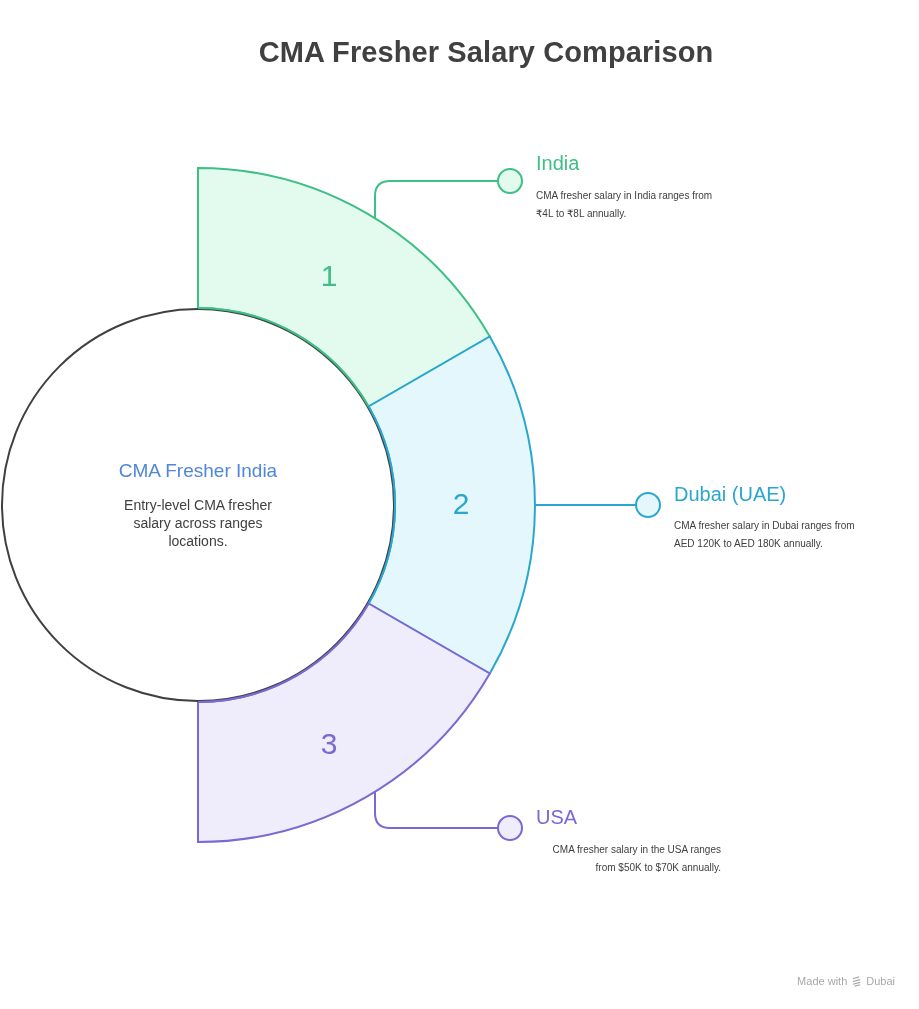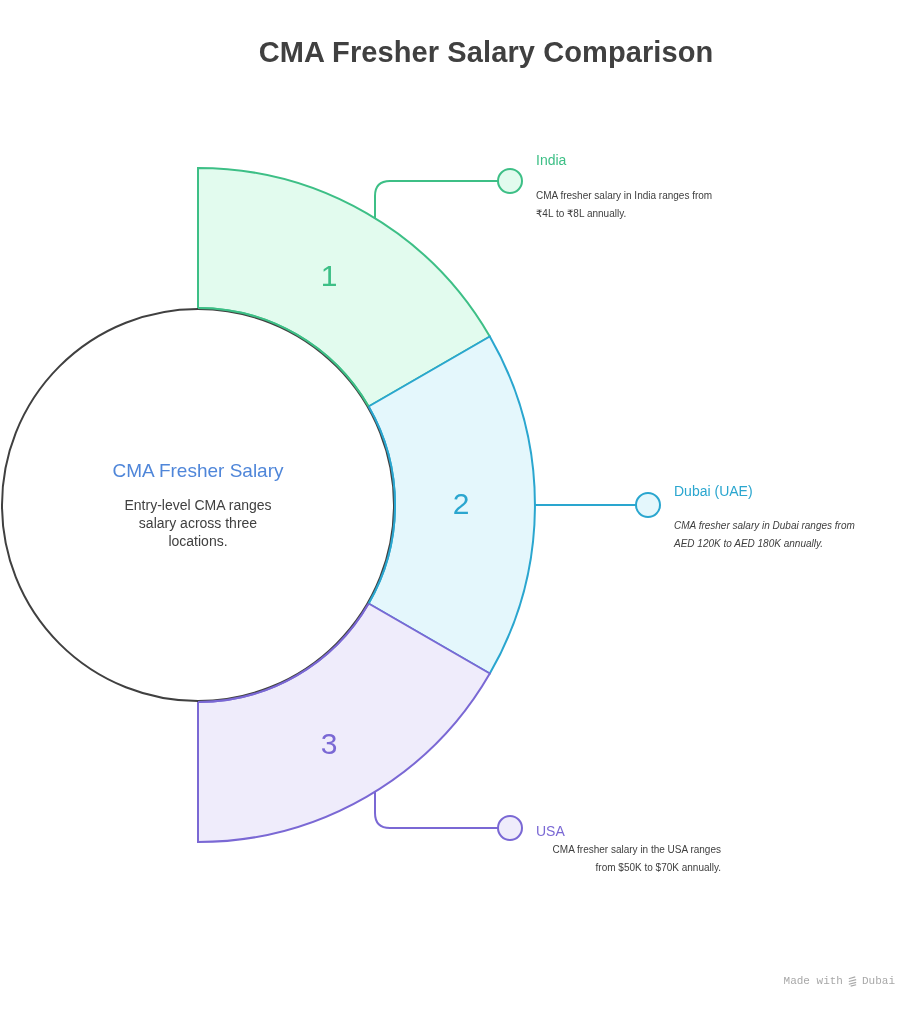--- a/index.html
+++ b/index.html
@@ -6,24 +6,24 @@
     body { width: 919px; height: 1009px; position: relative; overflow: hidden;
            font-family: "Liberation Sans", "DejaVu Sans", sans-serif; }
     .title { position: absolute; left: 0; top: 36px; width: 972px; text-align: center;
              font-size: 29px; font-weight: bold; color: #404040; letter-spacing: 0.1px; }
     svg.diagram { position: absolute; left: 0; top: 0; }
     .center-title { position: absolute; left: 88px; top: 460px; width: 220px; text-align: center;
                     font-size: 19px; color: #4f86d9; }
     .center-desc { position: absolute; left: 108px; top: 496px; width: 180px; text-align: center;
                    font-size: 14px; line-height: 18px; color: #404040; }
     .num { position: absolute; font-size: 30px; width: 40px; text-align: center; }
-    .label-title { position: absolute; font-size: 14px; }
+    .label-title { position: absolute; font-size: 20px; }
     .label-desc { position: absolute; font-size: 10px; line-height: 18px; color: #404040; width: 210px; }
     .credit { position: absolute; right: 24px; top: 975px; font-size: 11px; color: #a8a8a8;
-              display: flex; align-items: center; gap: 4px; font-family: Liberation Mono, monospace; }
+              display: flex; align-items: center; gap: 4px; }
     .credit svg { width: 11px; height: 11px; }
   </style>
 </head>
 <body>
 
 <div class="title">CMA Fresher Salary Comparison</div>
 
 <svg class="diagram" width="919" height="1009" viewBox="0 0 919 1009">
 
   <path d="M198,168 A337,337 0 0 1 489.8,336.5 L368.6,406.5 A197,197 0 0 0 198,308 Z" fill="#e2fbee" stroke="#3dbf86" stroke-width="2"></path>
@@ -45,30 +45,30 @@
   <circle cx="648" cy="505" r="12" fill="#e4f7fc" stroke="#2aa6cf" stroke-width="2"></circle>
 
   <path d="M375,791 L375,813 Q375,828 390,828 L498,828" fill="none" stroke="#7a68d4" stroke-width="2"></path>
   <circle cx="510" cy="828" r="12" fill="#efecfb" stroke="#7a68d4" stroke-width="2"></circle>
 </svg>
 
 <div class="num" style="left:309px; top:259px; color:#3dbf86;">1</div>
 <div class="num" style="left:441px; top:487px; color:#2aa6cf;">2</div>
 <div class="num" style="left:309px; top:727px; color:#7a68d4;">3</div>
 
-<div class="center-title">CMA Fresher Salary</div>
-<div class="center-desc">Entry-level CMA ranges salary across three locations.</div>
+<div class="center-title">CMA Fresher India</div>
+<div class="center-desc">Entry-level CMA fresher salary across ranges locations.</div>
 
 <div class="label-title" style="left:536px; top:152px; color:#3dbf86;">India</div>
 <div class="label-desc" style="left:536px; top:187px; width:190px;">CMA fresher salary in India ranges from ₹4L to ₹8L annually.</div>
 
 <div class="label-title" style="left:674px; top:483px; color:#2aa6cf;">Dubai (UAE)</div>
-<div class="label-desc" style="left:674px; top:517px; width:200px;font-style:italic;">CMA fresher salary in Dubai ranges from AED 120K to AED 180K annually.</div>
+<div class="label-desc" style="left:674px; top:517px; width:200px;">CMA fresher salary in Dubai ranges from AED 120K to AED 180K annually.</div>
 
-<div class="label-title" style="left:536px; top:806px; color:#7a68d4;margin-top:17px;">USA</div>
+<div class="label-title" style="left:536px; top:806px; color:#7a68d4;">USA</div>
 <div class="label-desc" style="left:536px; top:841px; width:185px;text-align:right;">CMA fresher salary in the USA ranges from $50K to $70K annually.</div>
 
 <div class="credit">
   <span>Made with</span>
   <svg viewBox="0 0 12 12">
     <path d="M2,3 L9,1 M2,6 L10,4 M2,9 L10,7 M4,11 L10,9.5" stroke="#a8a8a8" stroke-width="1.3" fill="none"></path>
   </svg>
   <span>Dubai</span>
 </div>
 

